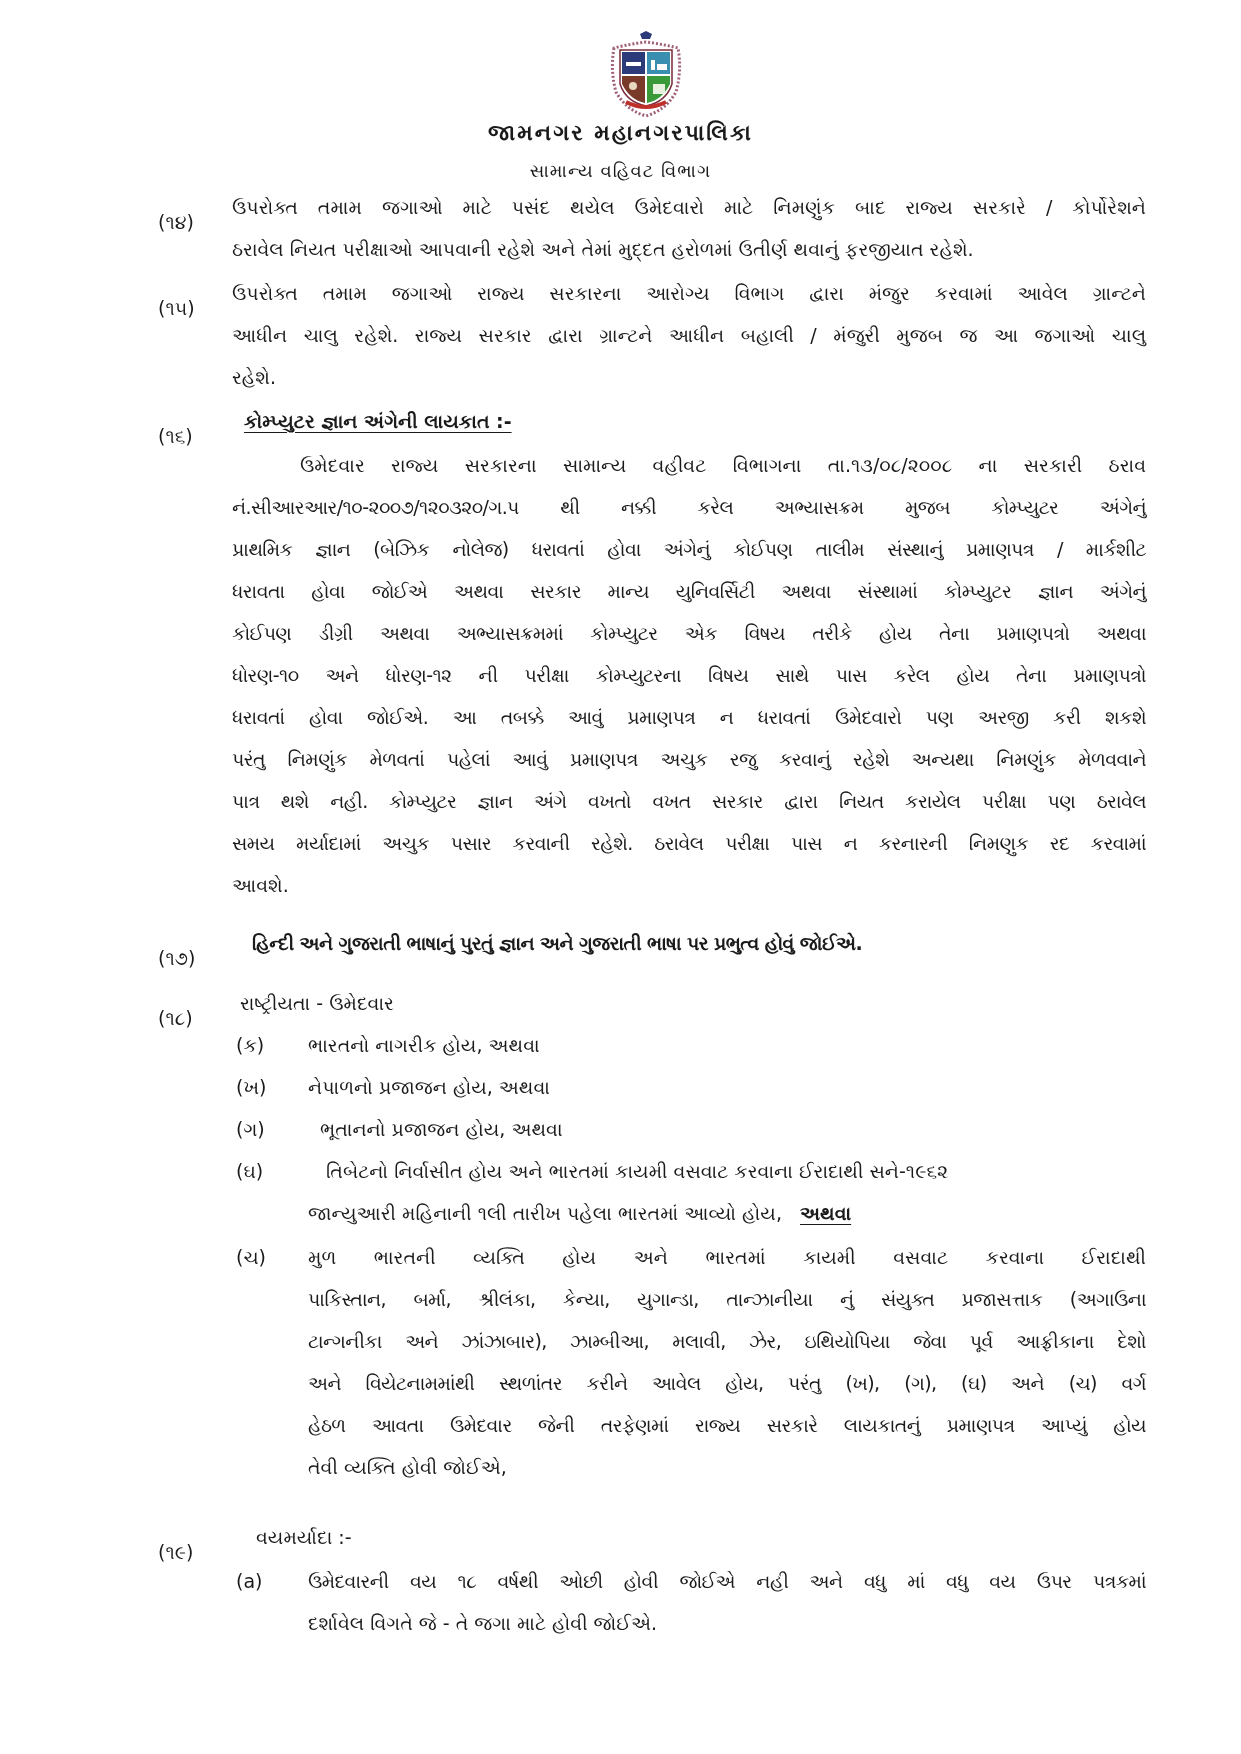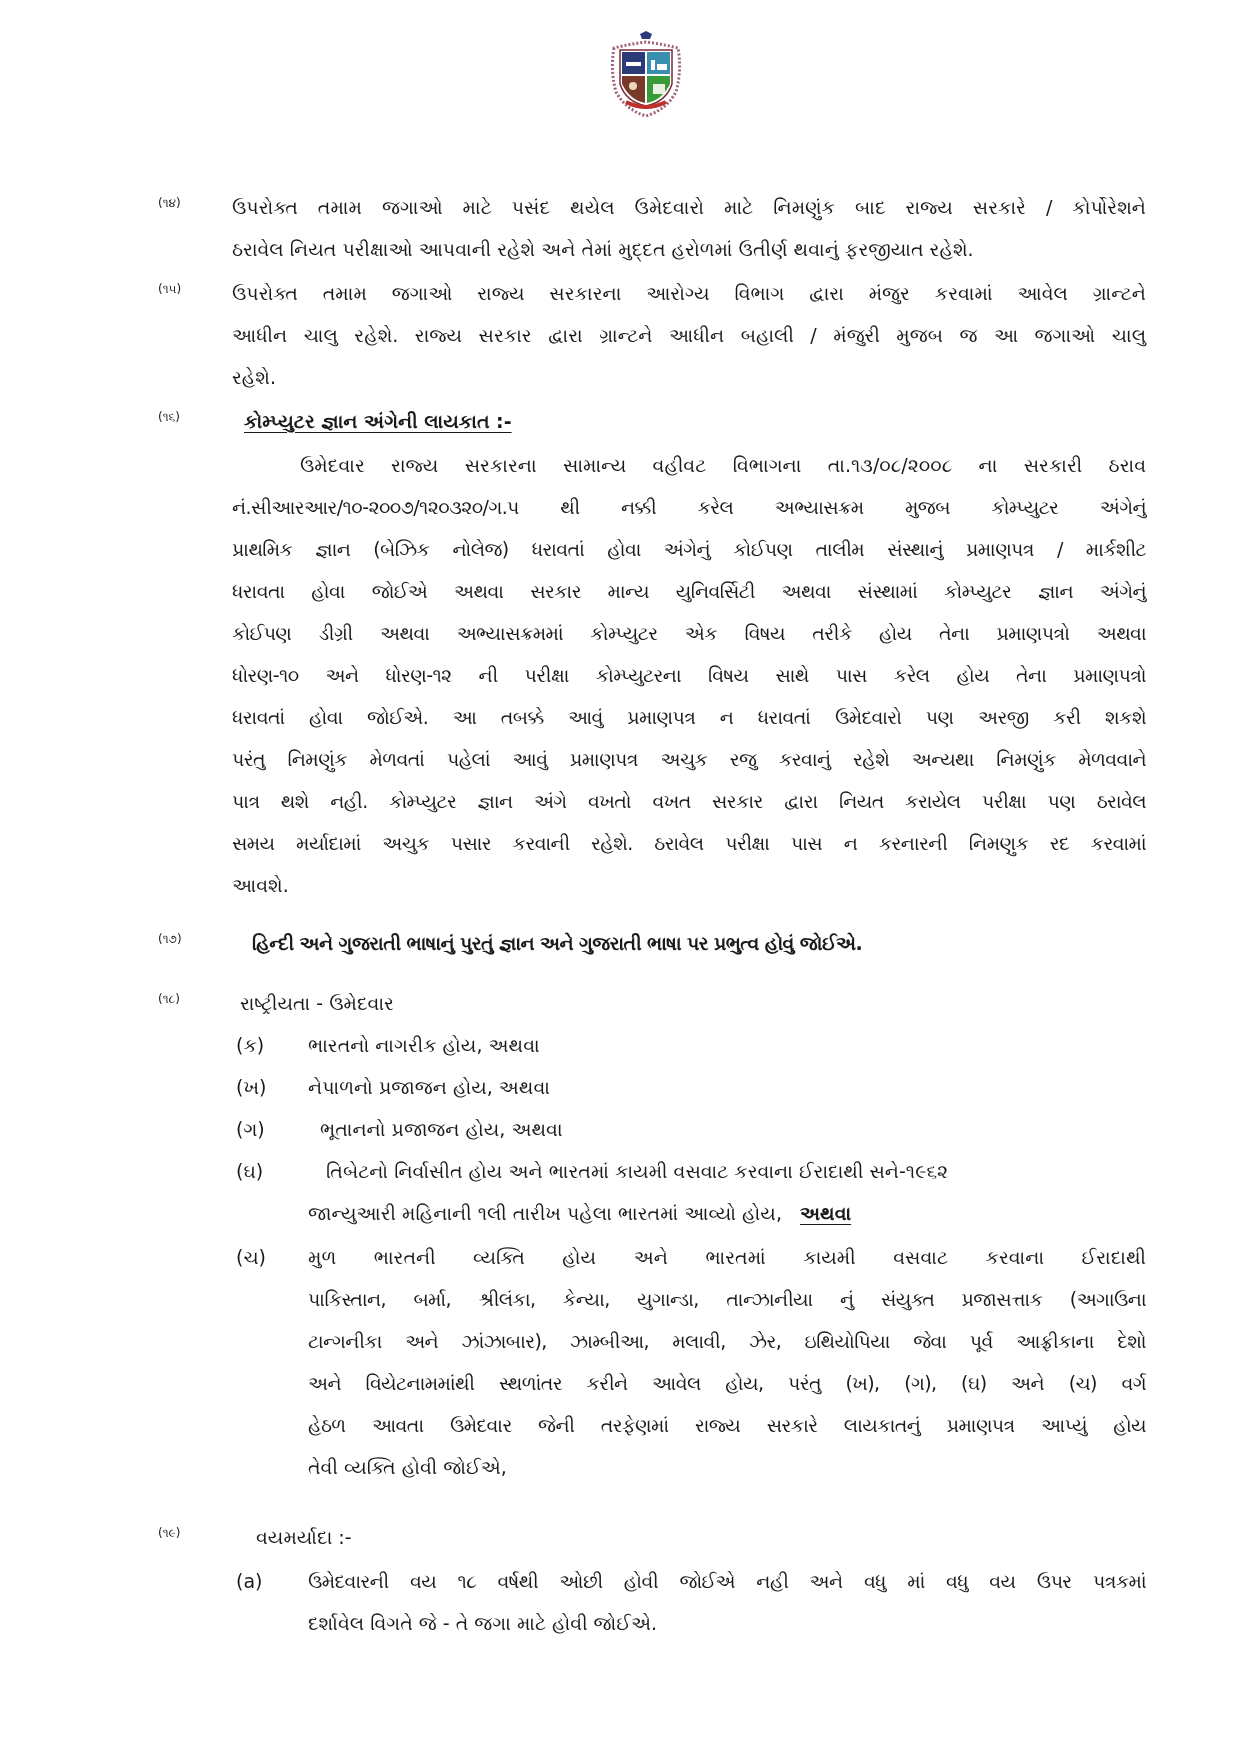--- a/index.html
+++ b/index.html
@@ -13,21 +13,21 @@
   .logo { position: absolute; left: 606px; top: 30px; width: 80px; height: 90px; }
   .org-title {
     position: absolute; left: 0; width: 1241px; top: 120px; text-align: center;
     font-size: 22px; font-weight: bold; letter-spacing: 2px;
   }
   .dept-title {
     position: absolute; left: 0; width: 1241px; top: 160px; text-align: center;
     font-size: 18px; letter-spacing: 1px;
   }
 
-  .num { position: absolute; left: 158px; font-size: 12px; }
+  .num { position: absolute; left: 158px; font-size: 19px; margin-top: 15px; }
   .line { position: absolute; font-size: 19px; white-space: nowrap; }
   .jl { text-align: justify; text-align-last: justify; }
   .b { font-weight: bold; margin-left: 12px; }
   .u { text-decoration: underline; text-underline-offset: 4px; }
   .sub-num { position: absolute; left: 236px; font-size: 19px; }
   .compact { font-size: 19px; letter-spacing: -0.6px; }
 </style>
 </head>
 <body>
 
@@ -42,20 +42,22 @@
     <path d="M16 46 L39 46 L39 73 Q24 70 16 54 z" fill="#7a3a2a"></path>
     <path d="M41 46 L64 46 L64 54 Q56 70 41 73 z" fill="#3a9a3a"></path>
     <rect x="20" y="32" width="15" height="4" fill="#ffffff"></rect>
     <rect x="45" y="30" width="4" height="10" fill="#ffffff"></rect>
     <rect x="51" y="34" width="10" height="6" fill="#ffffff"></rect>
     <circle cx="27" cy="56" r="4" fill="#e8d8c0"></circle>
     <rect x="47" y="54" width="12" height="10" fill="#e8f0e0"></rect>
     <path d="M20 72 Q40 82 60 72" stroke="#c0302a" stroke-width="4" fill="none"></path>
   </svg>
 
+  <div class="org-title">જામનગર મહાનગરપાલિકા</div>
+  <div class="dept-title">સામાન્ય વહિવટ વિભાગ</div>
 
   <div>
     <span class="num" style="top:196px">(૧૪)</span>
     <div class="line jl" style="left:232px;top:196px;width:914px">ઉપરોક્ત તમામ જગાઓ માટે પસંદ થયેલ ઉમેદવારો માટે નિમણુંક બાદ રાજ્ય સરકારે / કોર્પોરેશને</div>
     <div class="line" style="left:232px;top:238px">ઠરાવેલ નિયત પરીક્ષાઓ આપવાની રહેશે અને તેમાં મુદ્દત હરોળમાં ઉતીર્ણ થવાનું ફરજીયાત રહેશે.</div>
   </div>
 
   <div>
     <span class="num" style="top:282px">(૧૫)</span>
     <div class="line jl" style="left:232px;top:282px;width:914px">ઉપરોક્ત તમામ જગાઓ રાજ્ય સરકારના આરોગ્ય વિભાગ દ્વારા મંજુર કરવામાં આવેલ ગ્રાન્ટને</div>

